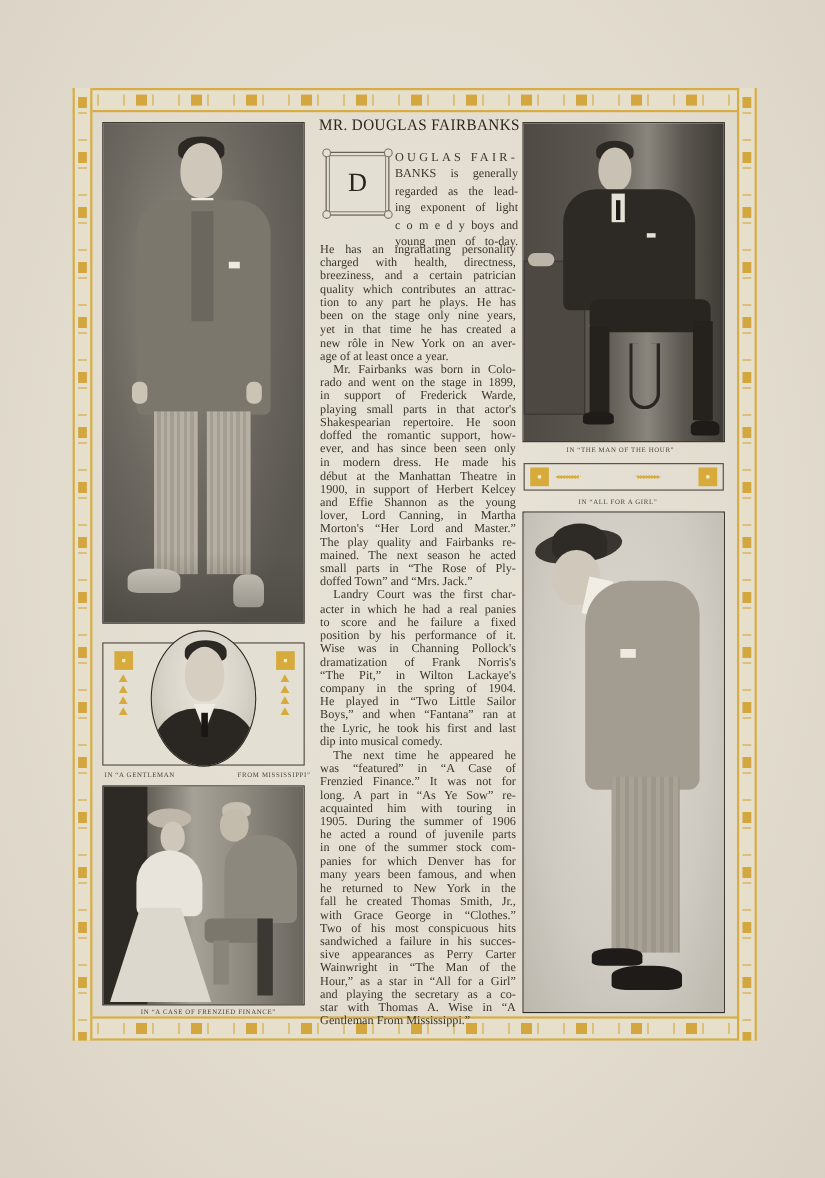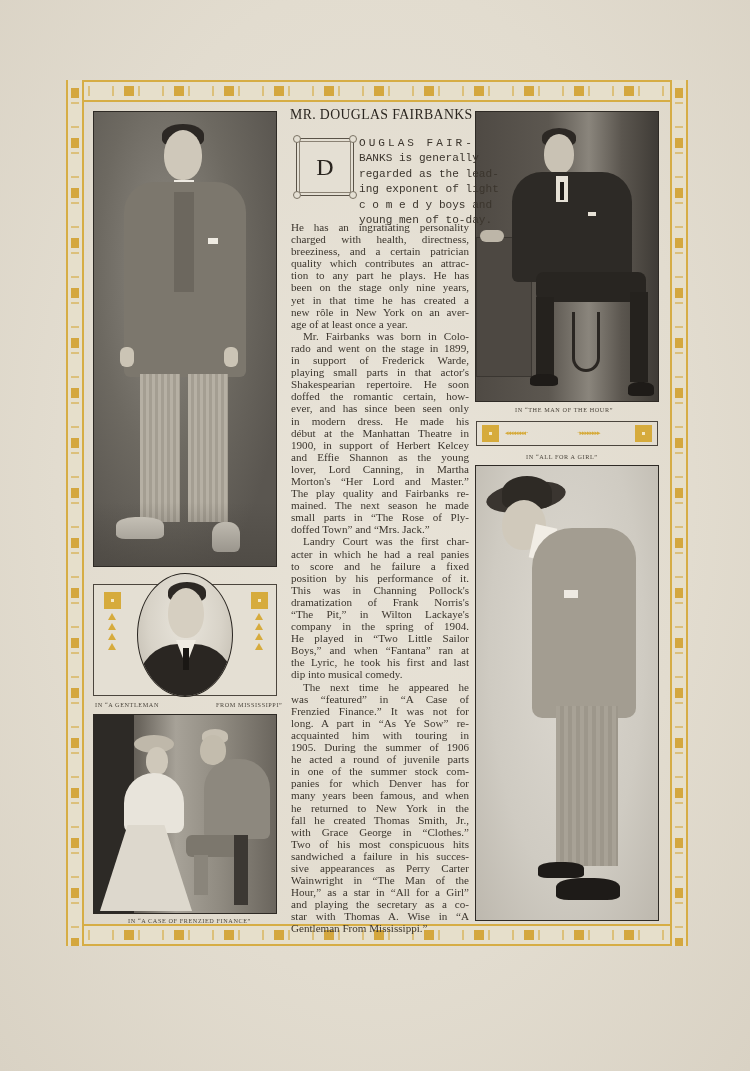--- a/index.html
+++ b/index.html
@@ -100,21 +100,21 @@
   .dropcap { position: absolute; left: 296px; top: 138px; width: 58px; height: 58px; border: 1.5px solid #5a5348; background: #e4dfd3; }
   .dropcap::before { content: ""; position: absolute; inset: 2px; border: 0.5px solid #8a8274; }
   .dropcap .corner { position: absolute; width: 8px; height: 8px; border: 1px solid #7a7264; border-radius: 50%; background: #e4dfd3; }
   .dropcap .letter { position: absolute; inset: 0; display: flex; align-items: center; justify-content: center; font-size: 24px; color: #2a251f; }
 
   .body-text { position: absolute; left: 291px; width: 178px; font-size: 11.1px; line-height: 12.1px; color: #3b352d; text-align: justify; }
   .body-text .ln { display: block; text-align: justify; text-align-last: justify; white-space: nowrap; }
   .body-text .ln.last { text-align-last: left; }
   .body-text .ln.ind { padding-left: 12px; }
   .lead { position: absolute; left: 359px; top: 136px; width: 112px; font-size: 11.1px; line-height: 15.4px; color: #3b352d; }
-  .lead .ln { display: block; text-align: justify; text-align-last: justify; white-space: nowrap; font-family: Liberation Mono, monospace; }
+  .lead .ln { display: block; text-align: justify; text-align-last: justify; white-space: nowrap; }
   .sc { letter-spacing: 3px; }
 </style>
 </head>
 <body>
 
 <div class="page">
 
   <div class="frame">
     <div class="border-h top"></div>
     <div class="border-h bottom"></div>
@@ -257,37 +257,37 @@
       <span class="ln">tion to any part he plays.  He has</span>
       <span class="ln">been on the stage only nine years,</span>
       <span class="ln">yet in that time he has created a</span>
       <span class="ln">new rôle in New York on an aver-</span>
       <span class="ln last">age of at least once a year.</span>
       <span class="ln ind">Mr. Fairbanks was born in Colo-</span>
       <span class="ln">rado and went on the stage in 1899,</span>
       <span class="ln">in support of Frederick Warde,</span>
       <span class="ln">playing small parts in that actor's</span>
       <span class="ln">Shakespearian repertoire.  He soon</span>
-      <span class="ln">doffed the romantic certain, how-</span>
+      <span class="ln">doffed the romantic support, how-</span>
       <span class="ln">ever, and has since been seen only</span>
       <span class="ln">in modern dress.  He made his</span>
       <span class="ln">début at the Manhattan Theatre in</span>
       <span class="ln">1900, in support of Herbert Kelcey</span>
       <span class="ln">and Effie Shannon as the young</span>
       <span class="ln">lover, Lord Canning, in Martha</span>
       <span class="ln">Morton's “Her Lord and Master.”</span>
       <span class="ln">The play quality and Fairbanks re-</span>
-      <span class="ln">mained.  The next season he made</span>
+      <span class="ln">mained.  The next season he acted</span>
       <span class="ln">small parts in “The Rose of Ply-</span>
       <span class="ln last">doffed Town” and “Mrs. Jack.”</span>
       <span class="ln ind">Landry Court was the first char-</span>
       <span class="ln">acter in which he had a real panies</span>
       <span class="ln">to score and he failure a fixed</span>
       <span class="ln">position by his performance of it.</span>
-      <span class="ln">This was in Channing Pollock's</span>
+      <span class="ln">Wise was in Channing Pollock's</span>
       <span class="ln">dramatization of Frank Norris's</span>
       <span class="ln">“The Pit,” in Wilton Lackaye's</span>
       <span class="ln">company in the spring of 1904.</span>
       <span class="ln">He played in “Two Little Sailor</span>
       <span class="ln">Boys,” and when “Fantana” ran at</span>
       <span class="ln">the Lyric, he took his first and last</span>
       <span class="ln last">dip into musical comedy.</span>
       <span class="ln ind">The next time he appeared he</span>
       <span class="ln">was “featured” in “A Case of</span>
       <span class="ln">Frenzied Finance.”  It was not for</span>

